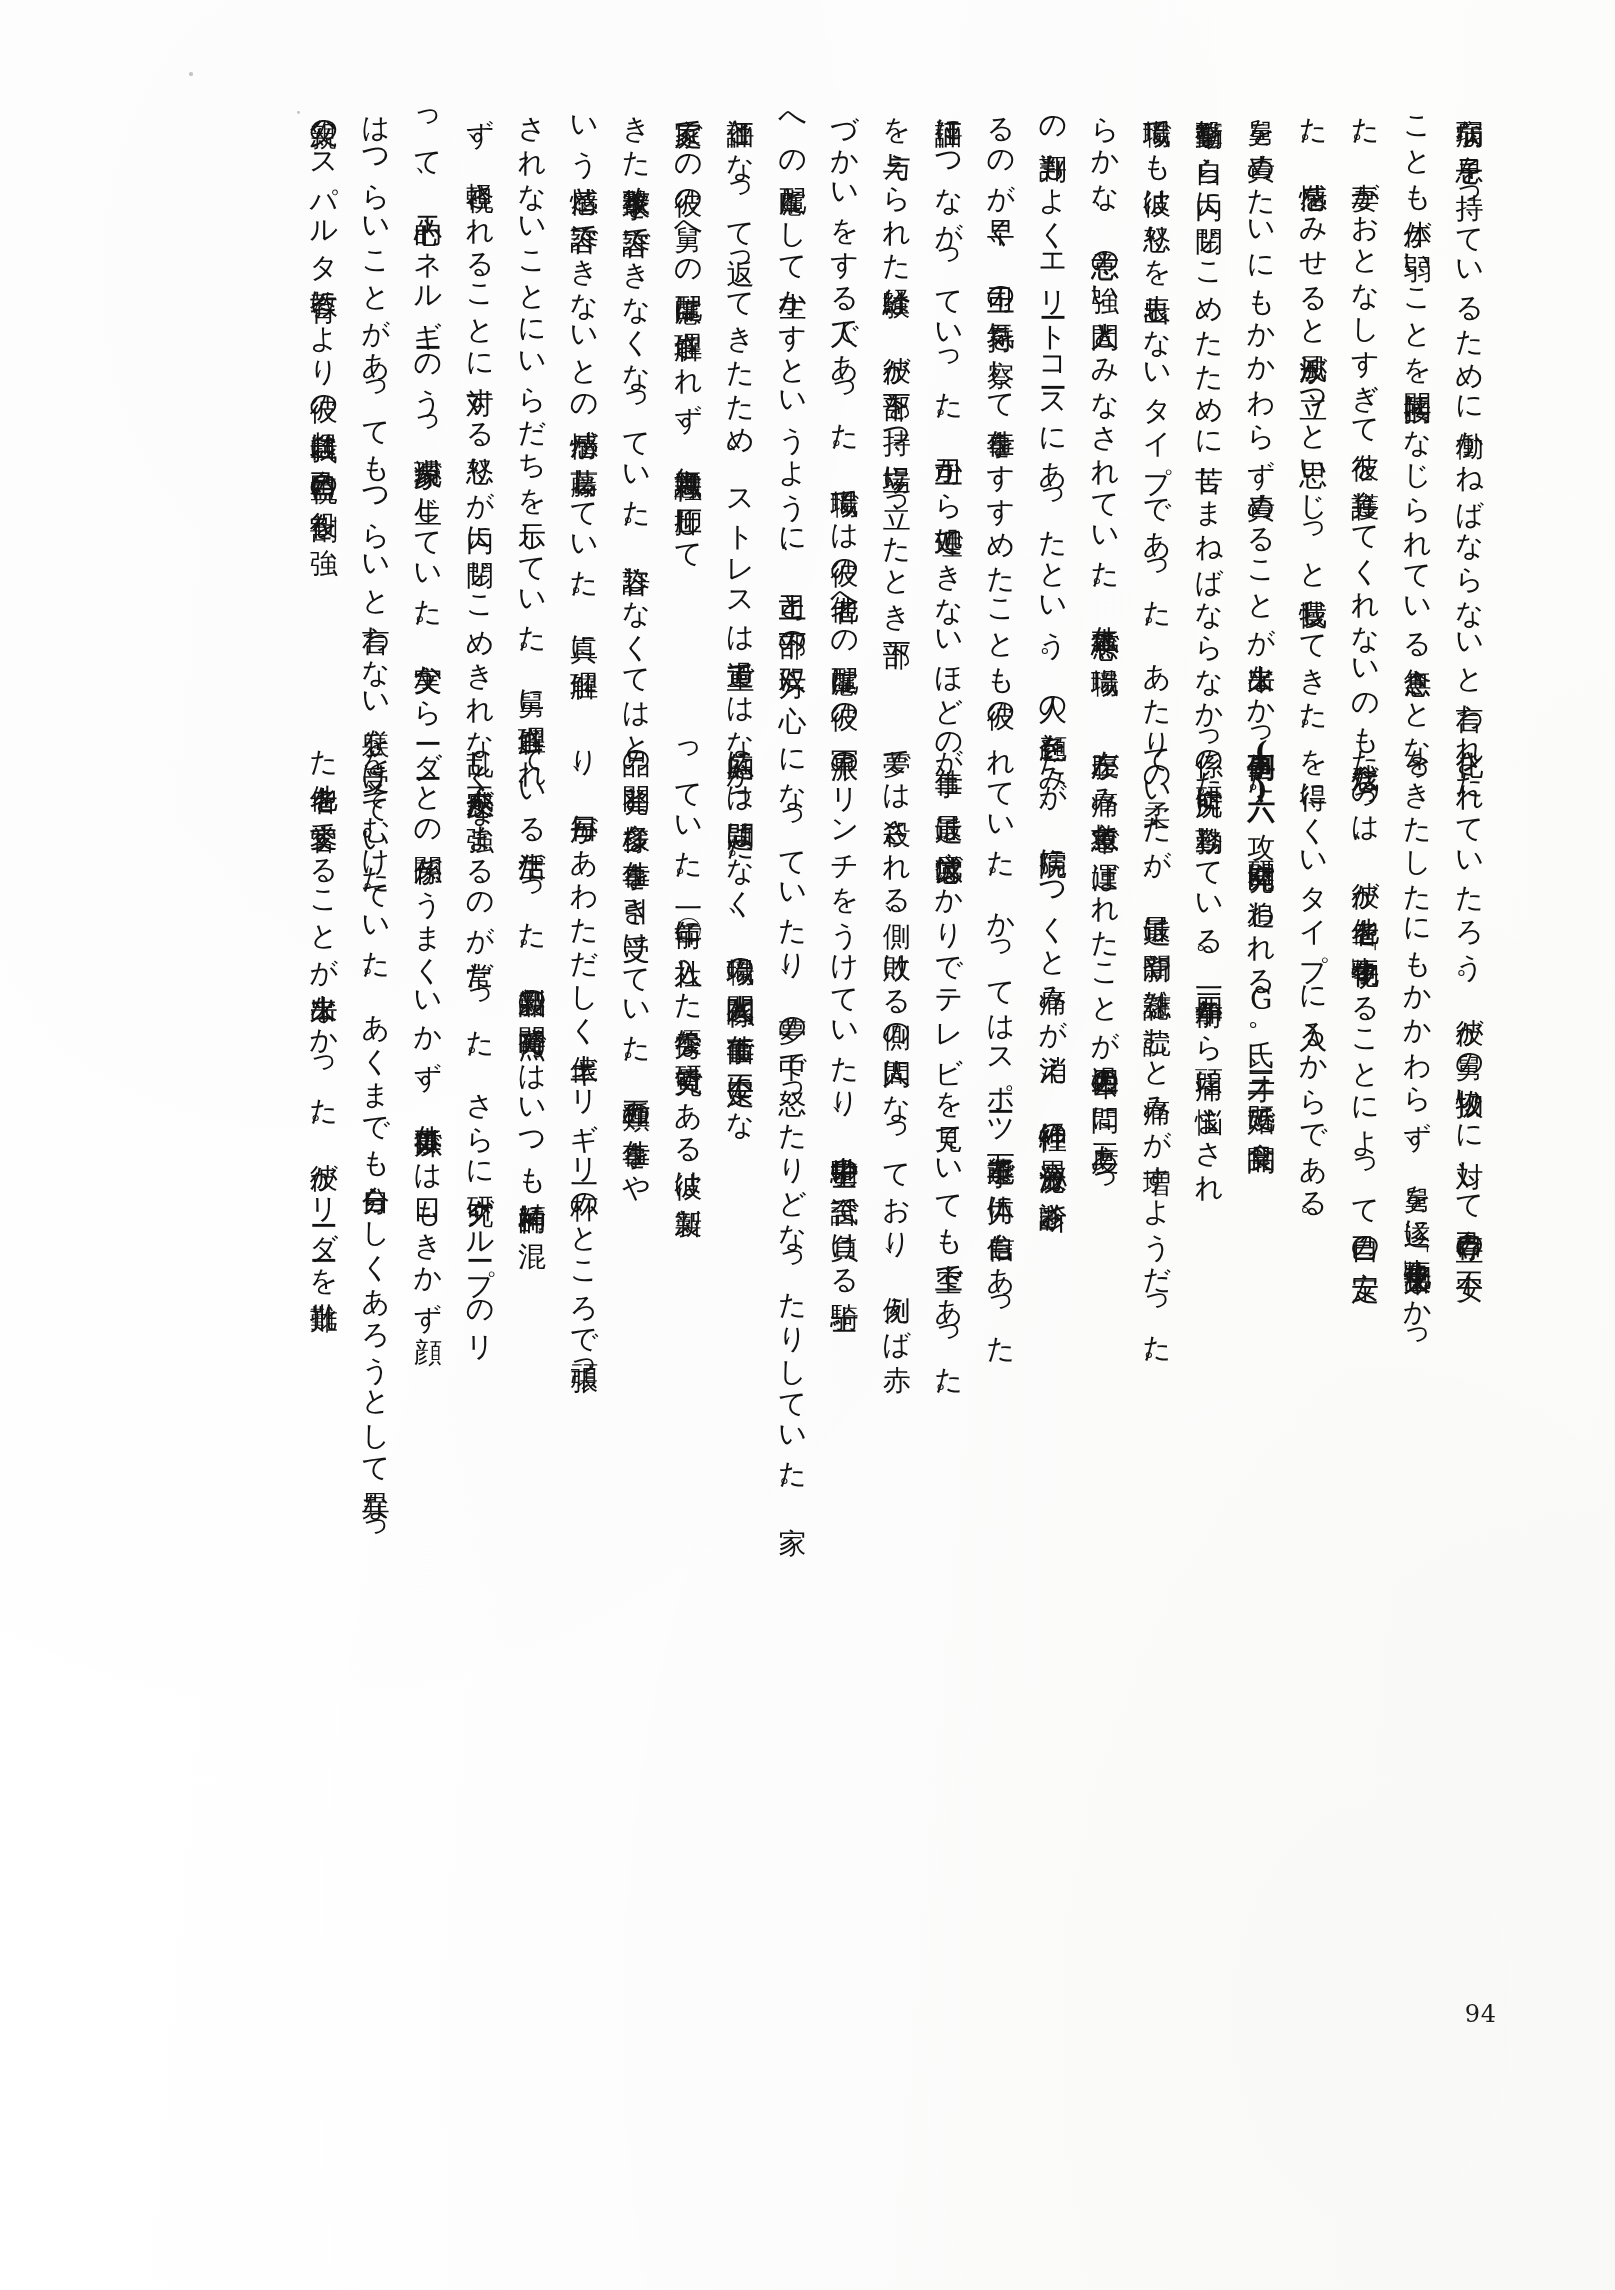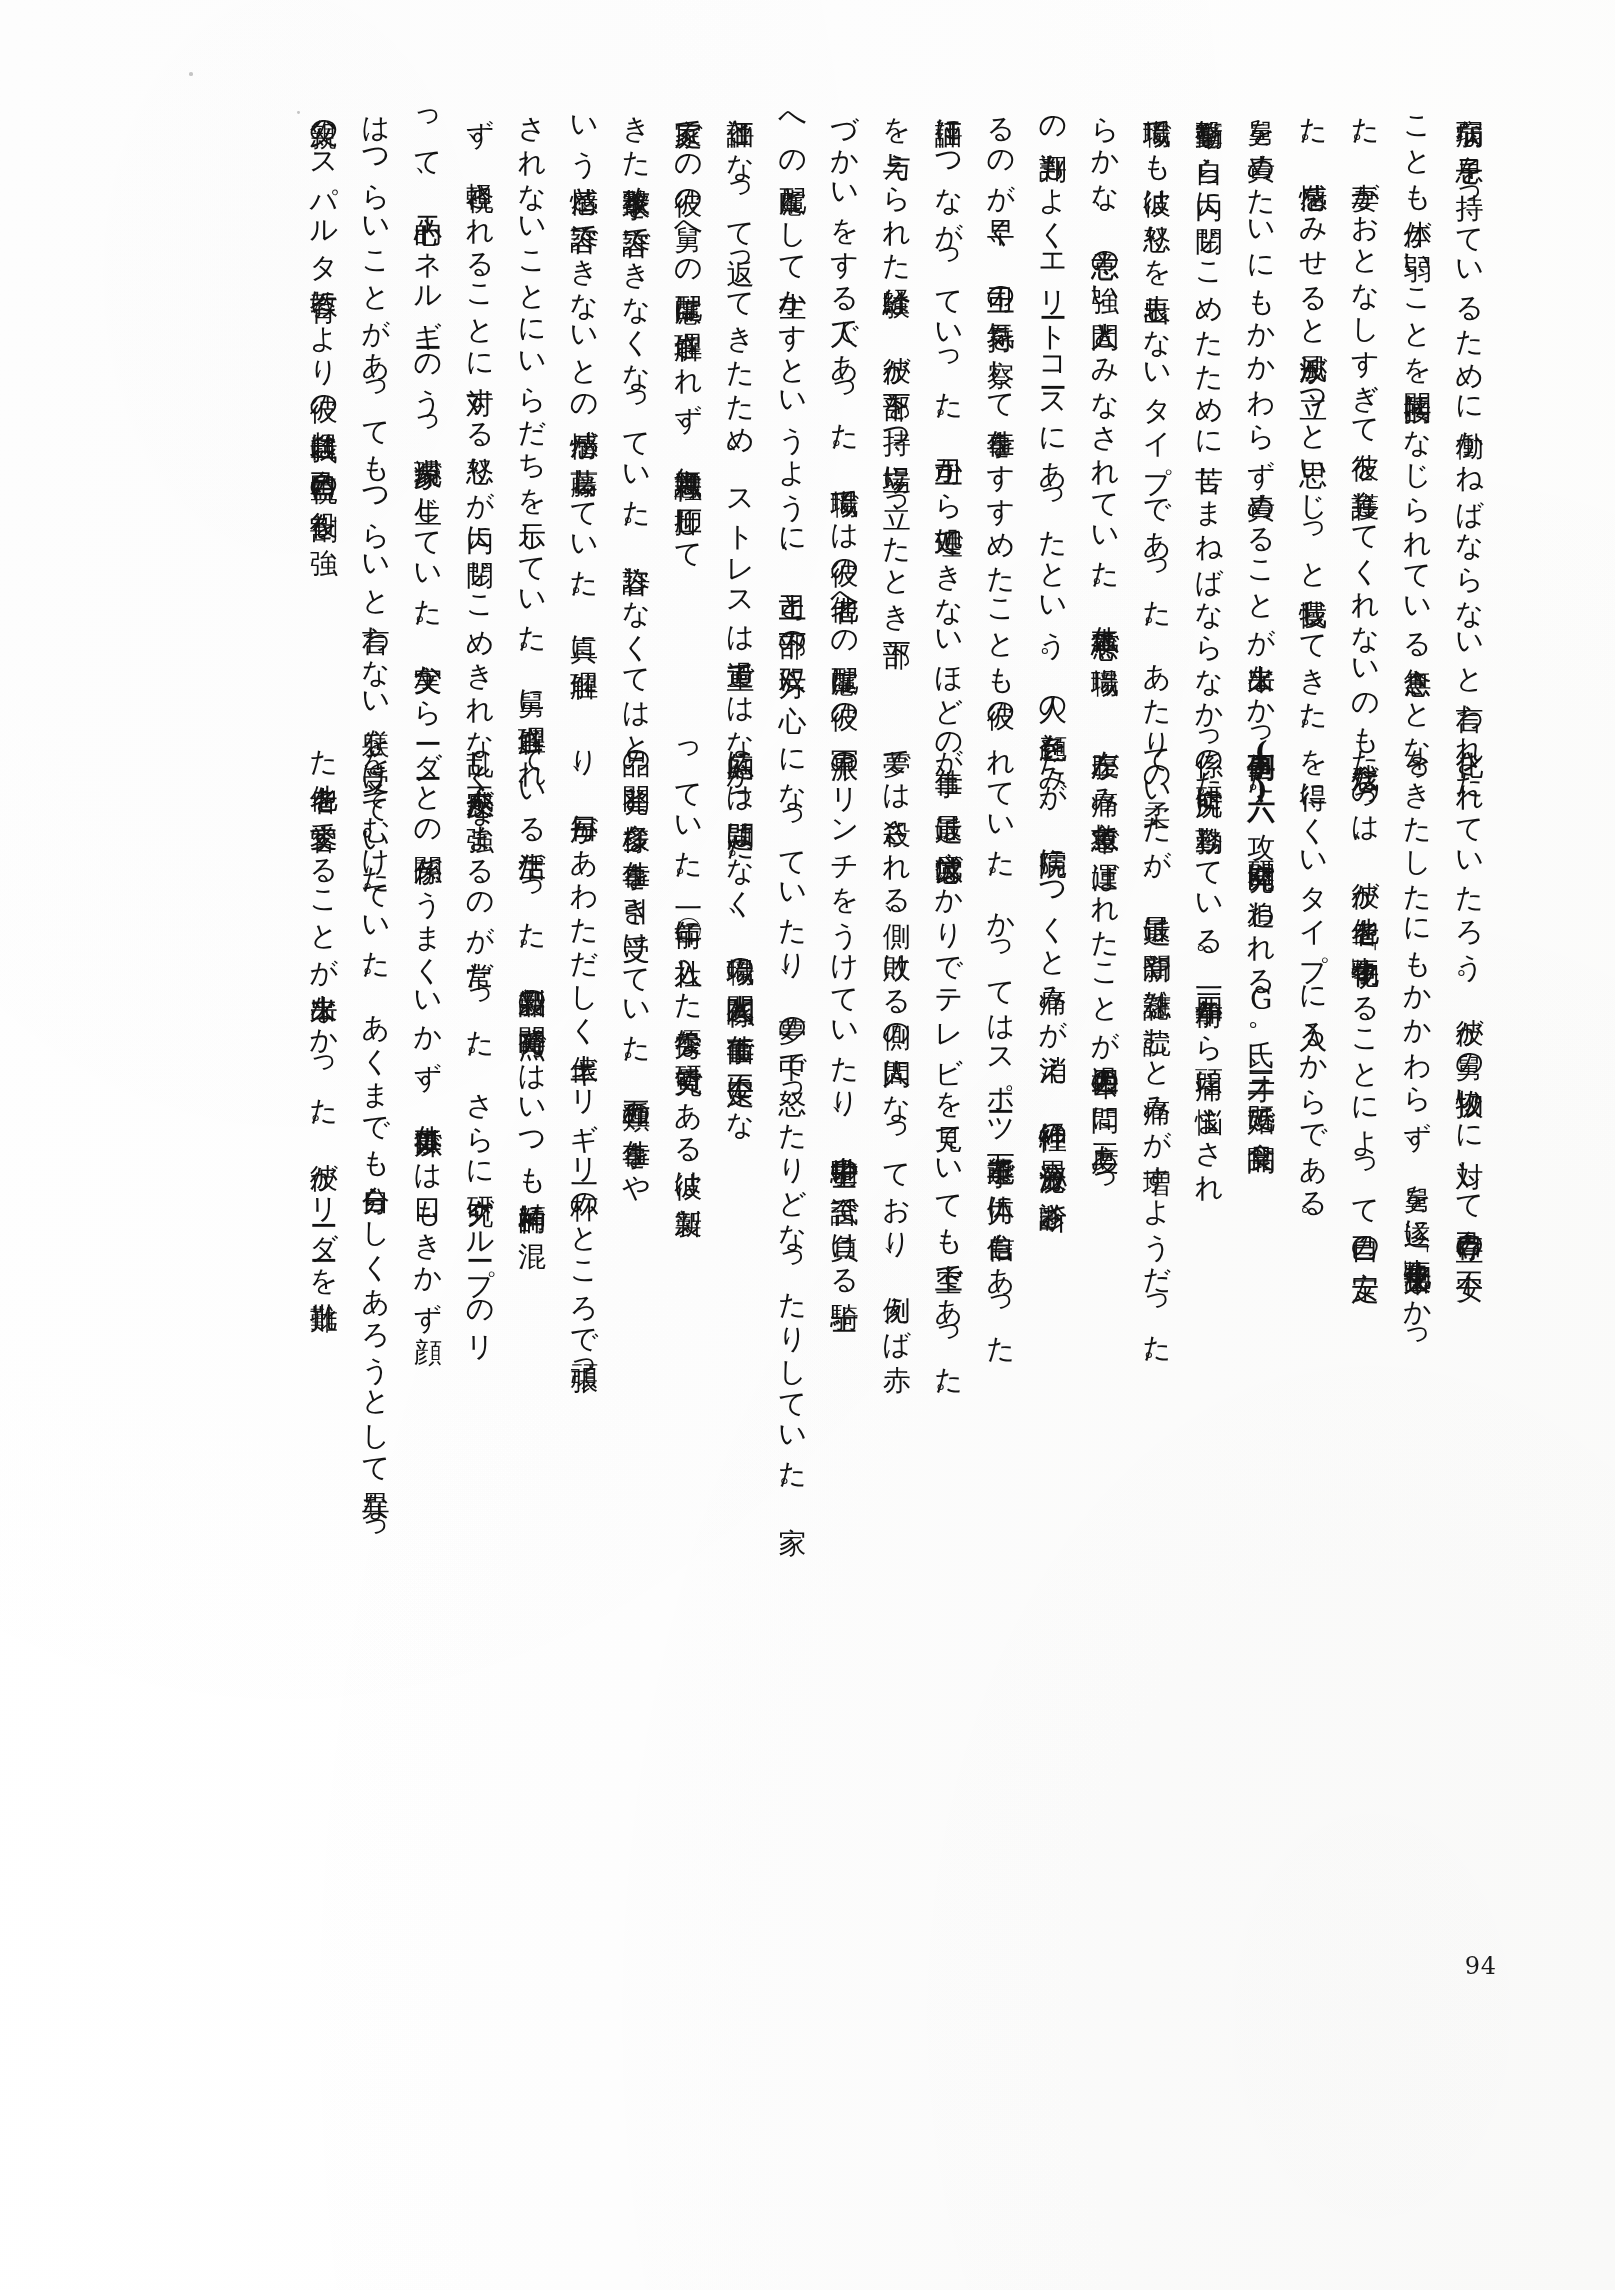--- a/index.html
+++ b/index.html
@@ -66,21 +66,21 @@
 
   
   .heading-run {
     font-weight: 700;
     letter-spacing: 2.8px;
   }
 
   #page-number {
     position: absolute;
     right: 118px;
-    top: 1952px;
+    top: 2000px;
     font-family: "DejaVu Serif", "Liberation Serif", serif;
     font-size: 24px;
     letter-spacing: 0.9px;
     color: #1a1a1a;
   }
 
   
   .speck {
     position: absolute;
     background: #8e8e8e;

